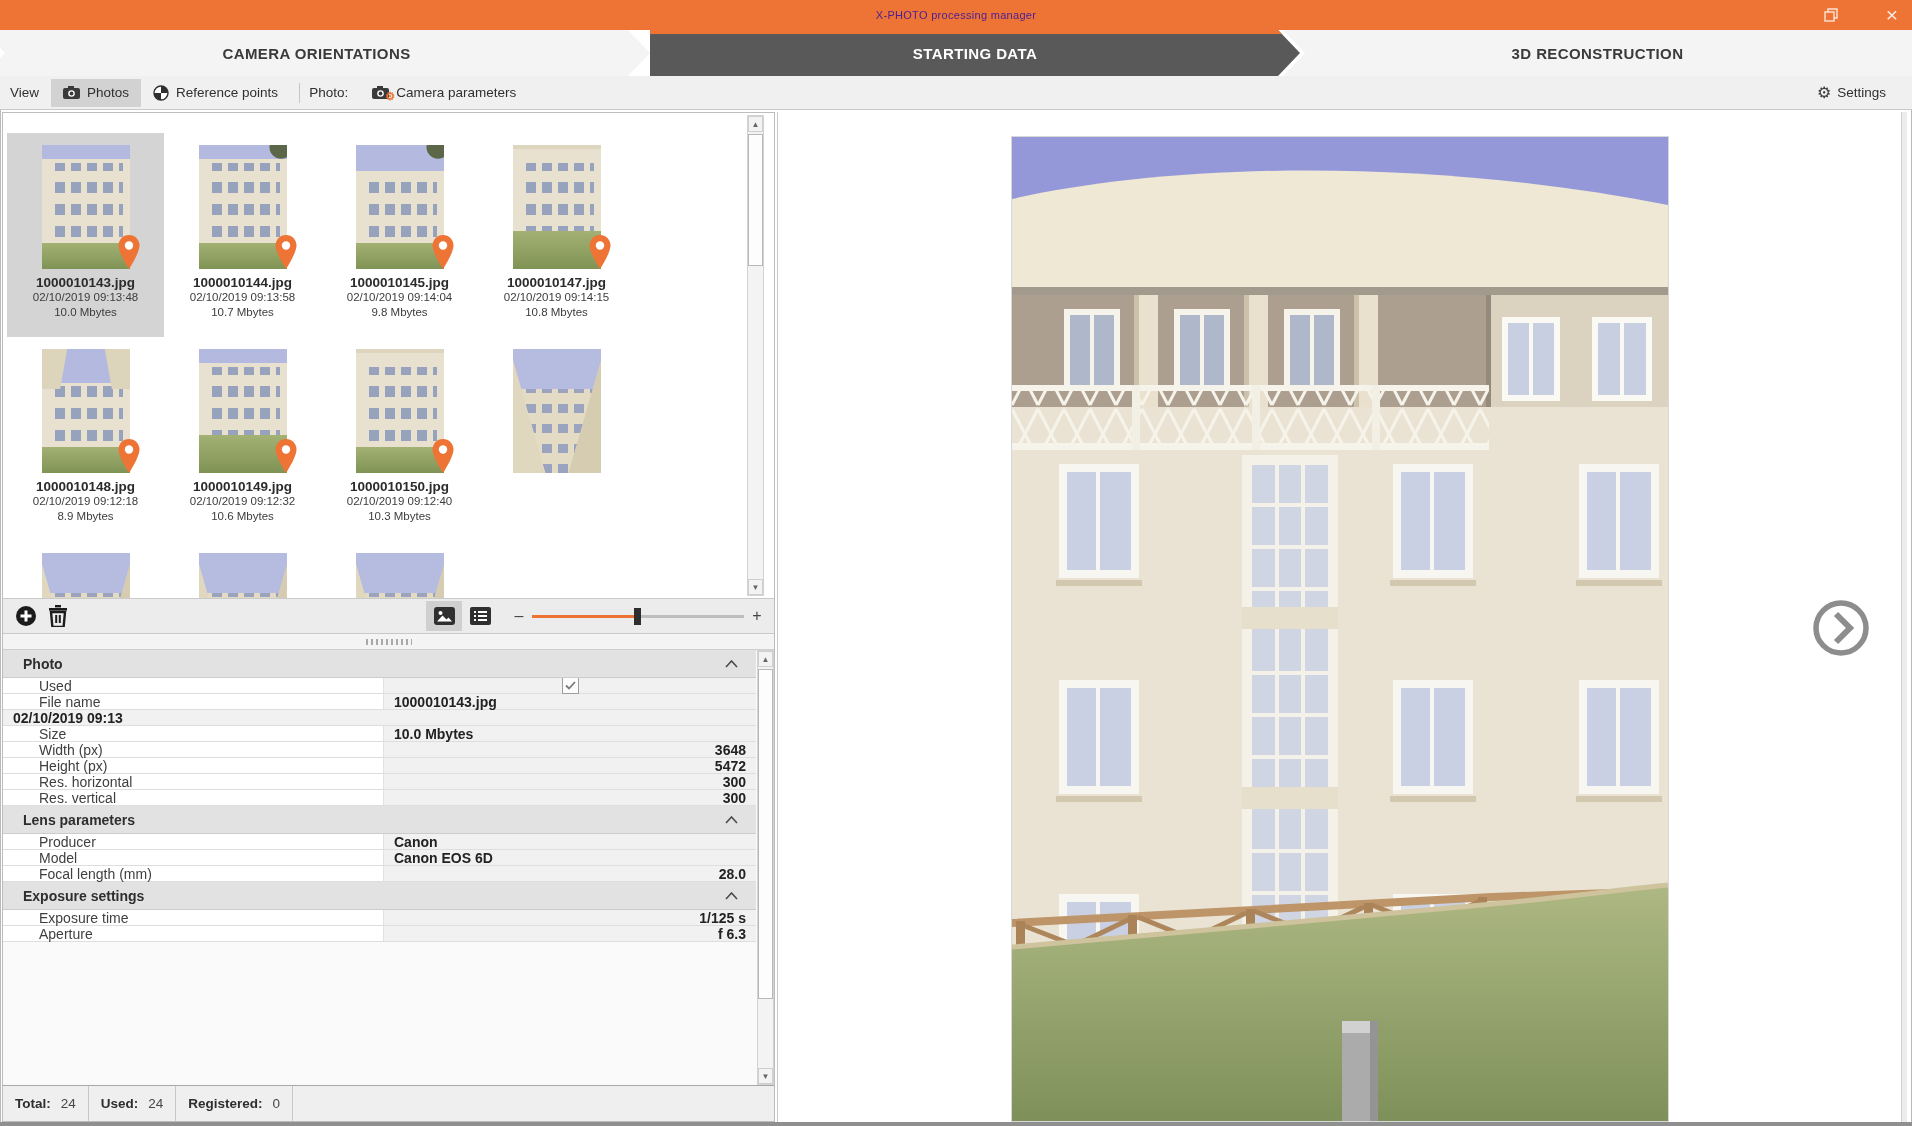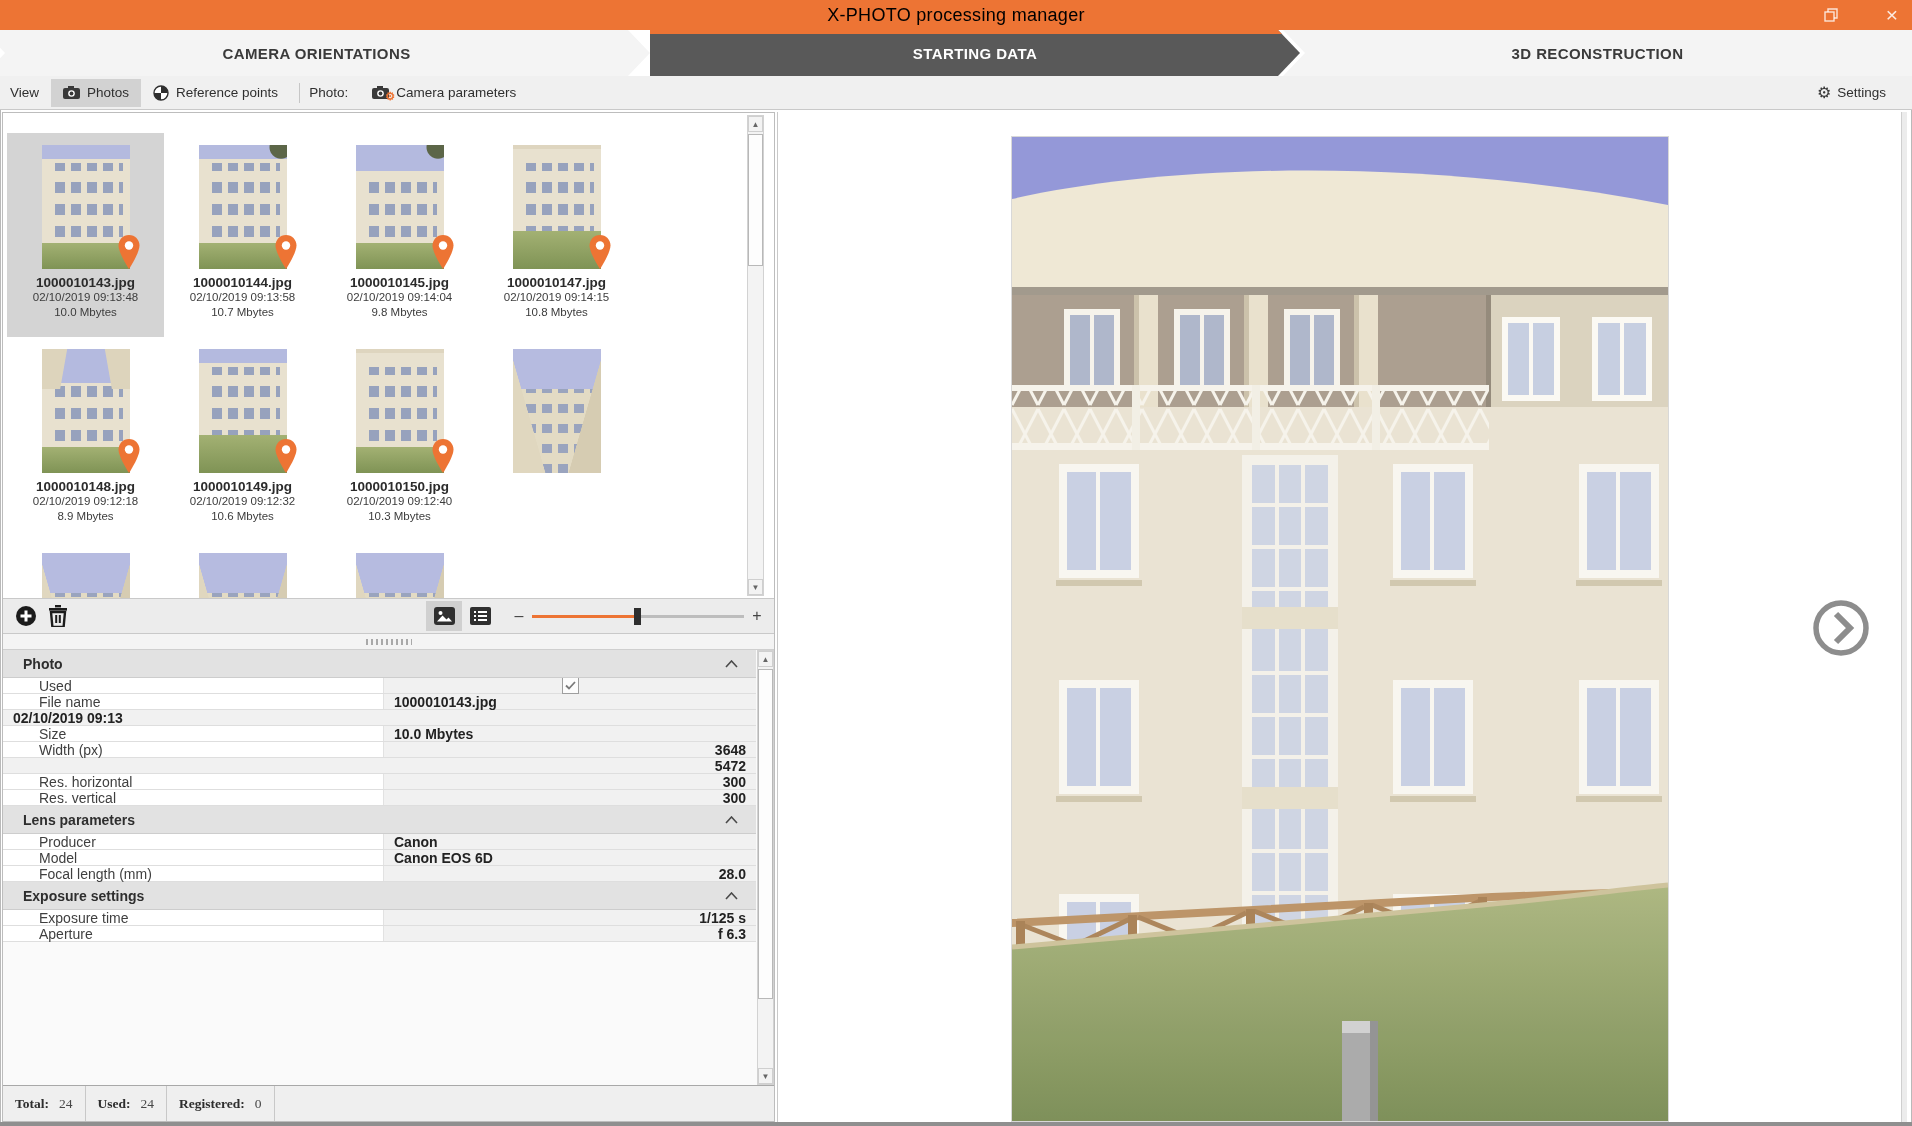--- a/index.html
+++ b/index.html
@@ -1,21 +1,21 @@
 <!DOCTYPE html>
 <html><head>
 <meta charset="utf-8">
 <style>
   html,body{margin:0;padding:0;background:#cfcfcf;font-family:"Liberation Sans",sans-serif;}
   .window{position:relative;width:1912px;height:1126px;background:#fff;overflow:hidden;
           box-shadow:inset 0 0 0 1px #b9b9b9;}
   
   .titlebar{position:absolute;left:0;top:0;width:1912px;height:30px;background:#ED7434;
             display:flex;align-items:center;justify-content:center;}
-  .titlebar .title{color:#000000;font-size:18px;letter-spacing:.3px;}
+  .titlebar .title{color:#4c1d95;font-size:11px;letter-spacing:.3px;}
   .win-restore{position:absolute;right:74px;top:8px;width:14px;height:14px;}
   .win-close{position:absolute;right:14px;top:1px;color:rgba(255,255,255,.85);font-size:21px;line-height:28px;cursor:default;}
   
   .tabbar{position:absolute;left:0;top:30px;width:1912px;height:46px;background:#fff;border-bottom:1px solid #cfcfcf;display:flex;}
   .tab{position:relative;height:46px;display:flex;align-items:center;justify-content:center;
        font-size:15px;font-weight:bold;letter-spacing:.4px;color:#3a3a3a;background:#f4f4f4;}
   .tab-1{width:650px;z-index:3;background:#595959;color:#fff;
          clip-path:polygon(0 0,calc(100% - 22px) 0,100% 50%,calc(100% - 22px) 100%,0 100%);}
   .tab-1::before{content:"";position:absolute;left:0;top:0;width:100%;height:4px;background:#ED7434;}
   .tab-2{width:667px;margin-left:-17px;z-index:2;
@@ -93,21 +93,21 @@
             font-size:14px;font-weight:bold;color:#2e2e2e;padding-left:20px;box-sizing:border-box;position:relative;}
   .pg-caret{position:absolute;right:18px;top:10px;}
   .pg-row{height:16px;display:flex;border-bottom:1px solid #dedede;box-sizing:border-box;font-size:14px;}
   .pg-label{width:381px;background:#fff;color:#3f3f3f;display:flex;align-items:center;padding-left:36px;box-sizing:border-box;border-right:1px solid #e2e2e2;}
   .pg-value{flex:1;background:#f1f1f1;color:#222;font-weight:bold;display:flex;align-items:center;padding:0 10px;box-sizing:border-box;}
   .pg-row.num .pg-value{justify-content:flex-end;}
   .pg-row.center .pg-value{justify-content:center;}
   .checkbox{width:15px;height:15px;background:#fcfcfc;border:1px solid #9e9e9e;display:flex;align-items:center;justify-content:center;}
   
   .statusbar{position:absolute;left:0;top:972px;width:771px;height:36px;background:#efefef;border-top:1px solid #a8a8a8;
-             box-sizing:border-box;display:flex;font-size:13.5px;color:#2e2e2e;font-family:Liberation Serif, serif;}
+             box-sizing:border-box;display:flex;font-size:13.5px;color:#2e2e2e;}
   .sb-cell{display:flex;align-items:center;padding:0 12px;border-right:1px solid #c8c8c8;}
   .sb-cell b{margin-right:10px;}
   .sb-cell .sb-val{color:#474747;}
   
   .preview{position:absolute;left:777px;top:112px;width:1129px;height:1010px;background:#fff;border-left:1px solid #c9c9c9;}
   .photo{position:absolute;left:234px;top:25px;width:656px;height:984px;outline:1px solid #d8d8d8;}
   .next-btn{position:absolute;left:1033px;top:486px;width:60px;height:60px;cursor:pointer;}
   .right-edge{position:absolute;right:0;top:0;width:5px;height:1010px;background:#ececec;border-left:1px solid #cfcfcf;}
   .bottom-edge{position:absolute;left:0;bottom:0;width:1912px;height:4px;background:#8f8f8f;}
 </style>
@@ -395,20 +395,21 @@
         </div>
         <div class="pg-row">
           <div class="pg-label">Size</div>
           <div class="pg-value">10.0 Mbytes</div>
         </div>
         <div class="pg-row num">
           <div class="pg-label">Width (px)</div>
           <div class="pg-value">3648</div>
         </div>
         <div class="pg-row num">
+          <div class="pg-label">Height (px)</div>
           <div class="pg-value">5472</div>
         </div>
         <div class="pg-row num">
           <div class="pg-label">Res. horizontal</div>
           <div class="pg-value">300</div>
         </div>
         <div class="pg-row num">
           <div class="pg-label">Res. vertical</div>
           <div class="pg-value">300</div>
         </div>

